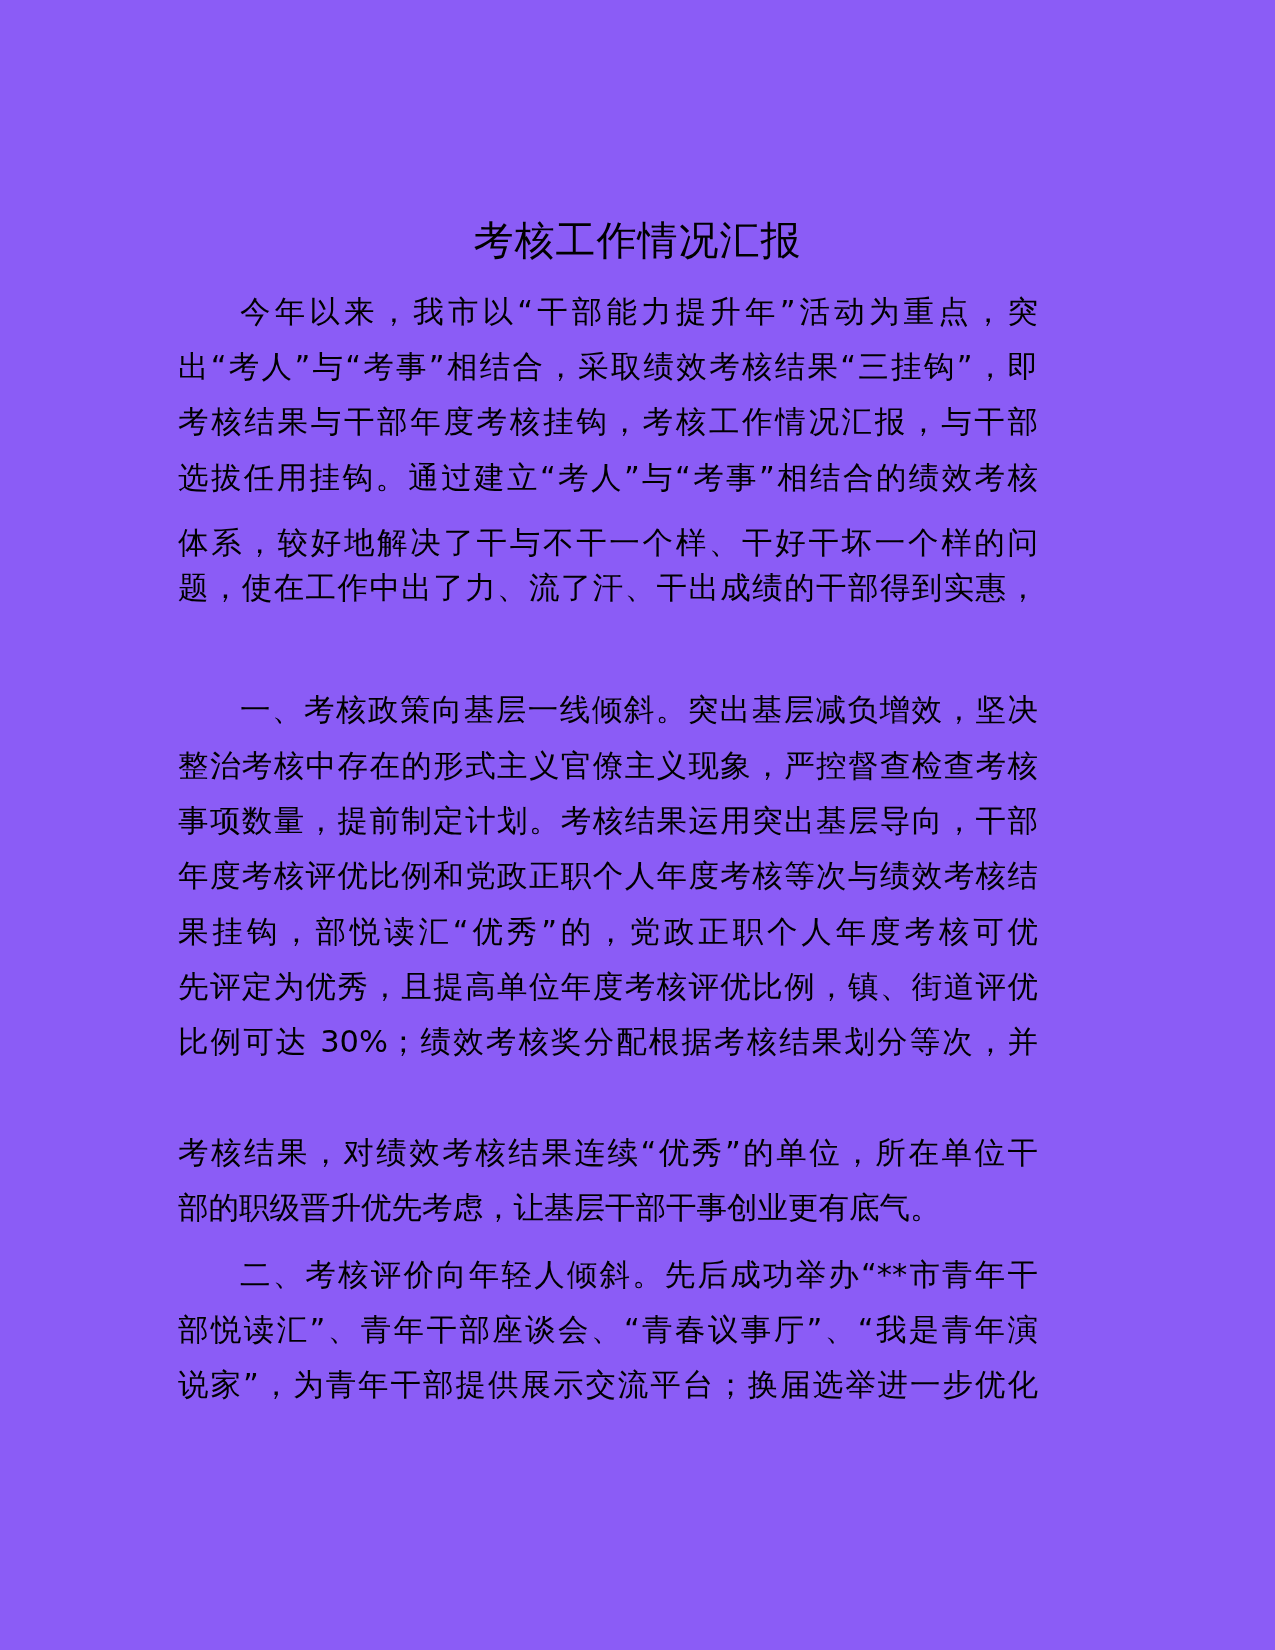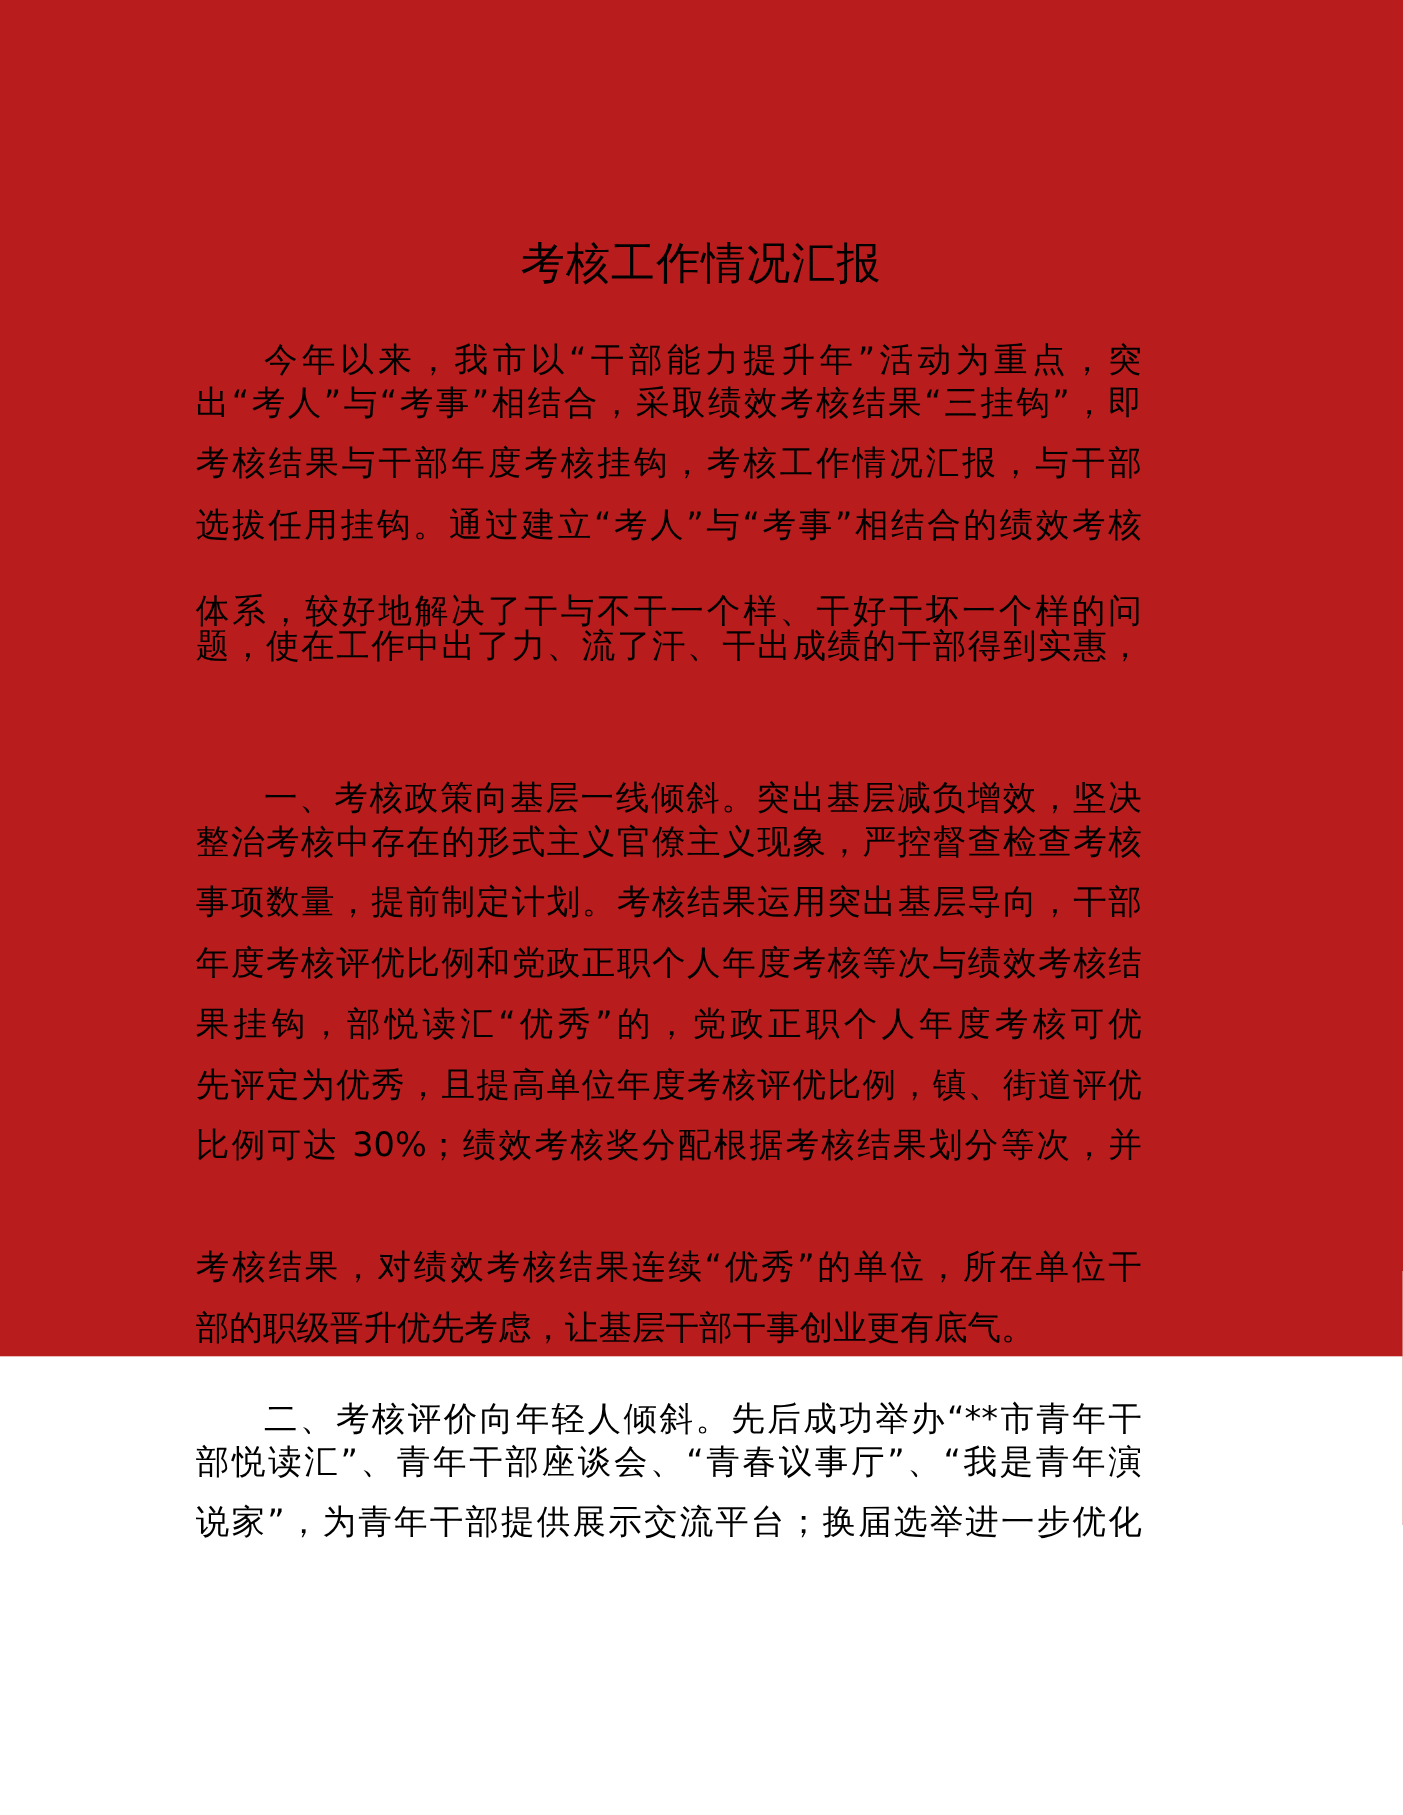--- a/index.html
+++ b/index.html
@@ -1,36 +1,36 @@
 <!DOCTYPE html>
 <html><head>
   <meta charset="utf-8">
   <style>
     html, body { margin: 0; padding: 0; background: #ffffff; }
     body { width: 1275px; height: 1650px; position: relative; overflow: hidden;
       font-family: "DejaVu Sans", "Liberation Sans", sans-serif; color: #000; }
-    .page { position: absolute; left: 0; top: 0; width: 1275px; height: 1233px; background: #b91c1c; }
+    .page { position: absolute; left: 0; top: 0; width: 1275px; height: 1650px; background: #8b5cf6; text-decoration: underline; }
     .title { position: absolute; left: 0; width: 1275px; top: 214px; text-align: center;
       font-size: 40px; line-height: 52px; letter-spacing: 1px; }
     .line { position: absolute; left: 178px; width: 860px; font-size: 30.5px; line-height: 40px;
       white-space: nowrap; text-align: justify; text-align-last: justify; }
     .line.last { text-align-last: left; }
-    .line.indent { left: 240px; width: 798px; margin-top: 16px; }
+    .line.indent { left: 240px; width: 798px; }
   </style>
 </head>
 <body>
 
 <div class="page">
   <div class="title">考核工作情况汇报</div>
 
   <div class="line indent" style="top:292px">今年以来，我市以“干部能力提升年”活动为重点，突</div>
   <div class="line" style="top:347px">出“考人”与“考事”相结合，采取绩效考核结果“三挂钩”，即</div>
   <div class="line" style="top:402px">考核结果与干部年度考核挂钩，考核工作情况汇报，与干部</div>
   <div class="line" style="top:458px">选拔任用挂钩。通过建立“考人”与“考事”相结合的绩效考核</div>
-  <div class="line" style="top:536px">体系，较好地解决了干与不干一个样、干好干坏一个样的问</div>
+  <div class="line" style="top:523px">体系，较好地解决了干与不干一个样、干好干坏一个样的问</div>
   <div class="line" style="top:568px">题，使在工作中出了力、流了汗、干出成绩的干部得到实惠，</div>
 
   <div class="line indent" style="top:690px">一、考核政策向基层一线倾斜。突出基层减负增效，坚决</div>
   <div class="line" style="top:746px">整治考核中存在的形式主义官僚主义现象，严控督查检查考核</div>
   <div class="line" style="top:801px">事项数量，提前制定计划。考核结果运用突出基层导向，干部</div>
   <div class="line" style="top:856px">年度考核评优比例和党政正职个人年度考核等次与绩效考核结</div>
   <div class="line" style="top:912px">果挂钩，部悦读汇“优秀”的，党政正职个人年度考核可优</div>
   <div class="line" style="top:967px">先评定为优秀，且提高单位年度考核评优比例，镇、街道评优</div>
   <div class="line" style="top:1022px">比例可达 30%；绩效考核奖分配根据考核结果划分等次，并</div>
   <div class="line" style="top:1133px">考核结果，对绩效考核结果连续“优秀”的单位，所在单位干</div>

